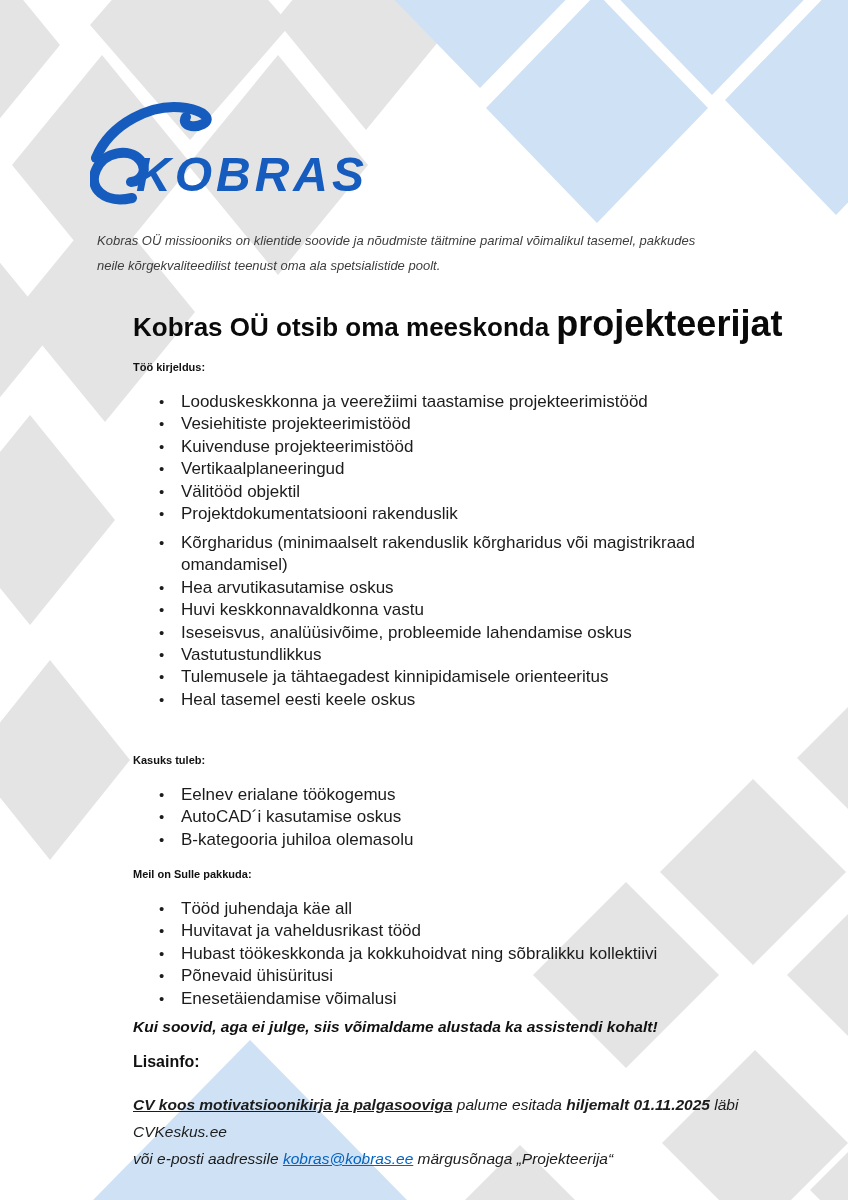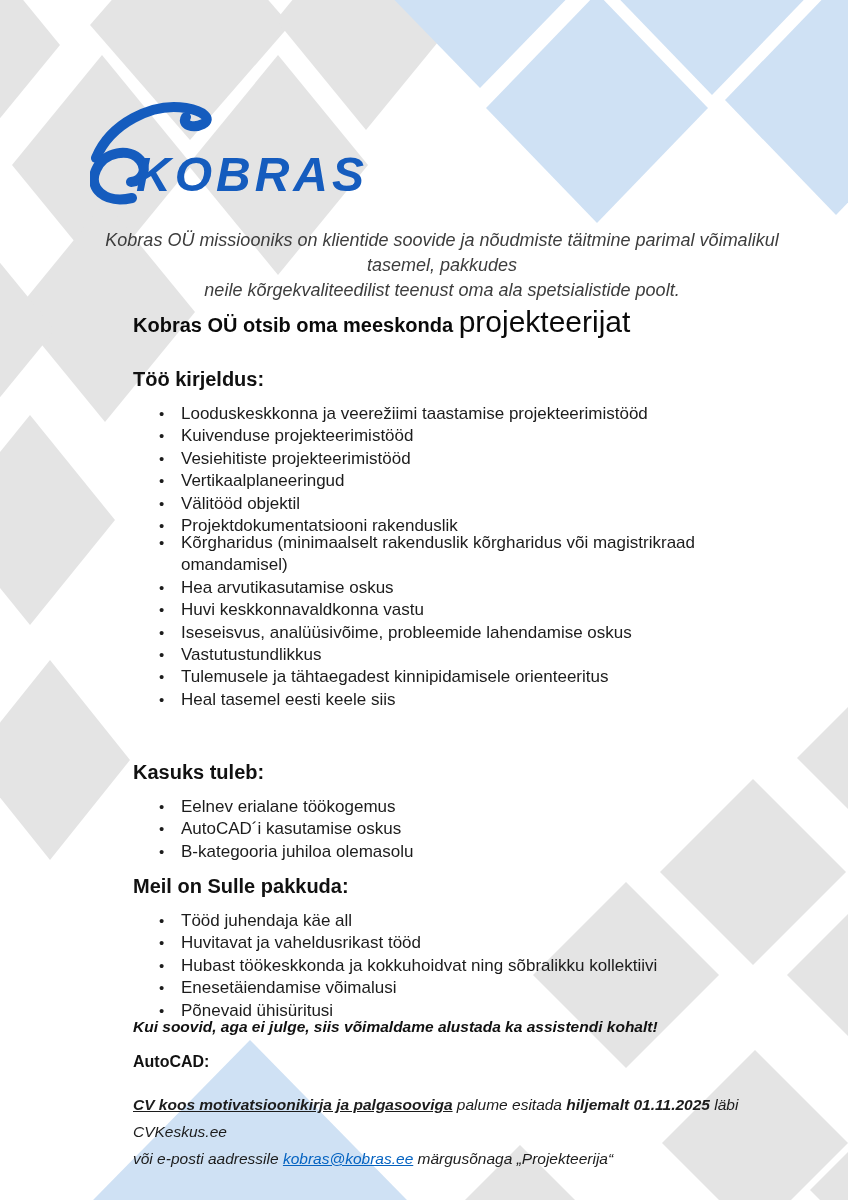--- a/index.html
+++ b/index.html
@@ -11,29 +11,29 @@
     color:#1c1c1c;
   }
   #bg-layer{position:absolute;inset:0;z-index:0;}
   .diamond{
     position:absolute;
     clip-path:polygon(50% 0,100% 50%,50% 100%,0 50%);
   }
   #logo{position:absolute;left:90px;top:98px;width:310px;height:110px;z-index:2;}
   #mission{
     position:absolute;left:97px;top:228px;width:690px;z-index:2;
-    font-style:italic;font-size:18px;line-height:25px;
-    color:#3d3d3d;text-align:center;
+    font-style:italic;font-size:13px;line-height:25px;
+    color:#3d3d3d;
   }
   #content{position:absolute;left:133px;top:303px;width:640px;z-index:2;}
   #main-heading{position:absolute;top:0;left:0;white-space:nowrap;color:#0a0a0a;}
-  #main-heading .h-pre{font-size:20px;font-weight:bold;}
-  #main-heading .h-emph{font-size:30px;font-weight:normal;}
+  #main-heading .h-pre{font-size:26px;font-weight:bold;}
+  #main-heading .h-emph{font-size:36px;font-weight:bold;}
   .section{position:absolute;left:0;width:620px;}
-  .section-title{font-size:20px;font-weight:bold;color:#111;line-height:20px;margin:12px 0 14px 0;}
+  .section-title{font-size:11px;font-weight:bold;color:#111;line-height:20px;margin:0 0 14px 0;}
   ul.bullets{list-style:none;margin:0;padding:0;}
   ul.bullets li{
     position:relative;padding-left:48px;
     font-size:17px;line-height:22.4px;color:#1c1c1c;
   }
   ul.bullets li::before{
     content:"\2022";
     position:absolute;left:26px;top:0;
     font-size:15px;
   }
@@ -102,63 +102,63 @@
 
   <h1 id="main-heading" style="margin:0;">
     <span class="h-pre">Kobras OÜ otsib oma meeskonda </span><span class="h-emph">projekteerijat</span>
   </h1>
 
   <div id="sections-host">
   <div class="section" style="top: 54px;">
     <div class="section-title">Töö kirjeldus:</div>
     <ul class="bullets">
           <li>Looduskeskkonna ja veerežiimi taastamise projekteerimistööd</li>
+          <li>Vesiehitiste projekteerimistööd</li>
           <li>Kuivenduse projekteerimistööd</li>
-          <li>Vesiehitiste projekteerimistööd</li>
           <li>Vertikaalplaneeringud</li>
           <li>Välitööd objektil</li>
           <li>Projektdokumentatsiooni rakenduslik</li>
         </ul>
   </div>
 
   <div class="section" style="top: 229px;">
     <ul class="bullets">
           <li>Kõrgharidus (minimaalselt rakenduslik kõrgharidus või magistrikraad omandamisel)</li>
           <li>Hea arvutikasutamise oskus</li>
           <li>Huvi keskkonnavaldkonna vastu</li>
           <li>Iseseisvus, analüüsivõime, probleemide lahendamise oskus</li>
           <li>Vastutustundlikkus</li>
           <li>Tulemusele ja tähtaegadest kinnipidamisele orienteeritus</li>
-          <li>Heal tasemel eesti keele siis</li>
+          <li>Heal tasemel eesti keele oskus</li>
         </ul>
   </div>
 
   <div class="section" style="top: 447px;">
     <div class="section-title">Kasuks tuleb:</div>
     <ul class="bullets">
           <li>Eelnev erialane töökogemus</li>
           <li>AutoCAD´i kasutamise oskus</li>
           <li>B-kategooria juhiloa olemasolu</li>
         </ul>
   </div>
 
   <div class="section" style="top: 561px;">
     <div class="section-title">Meil on Sulle pakkuda:</div>
     <ul class="bullets">
           <li>Tööd juhendaja käe all</li>
           <li>Huvitavat ja vaheldusrikast tööd</li>
           <li>Hubast töökeskkonda ja kokkuhoidvat ning sõbralikku kollektiivi</li>
+          <li>Põnevaid ühisüritusi</li>
           <li>Enesetäiendamise võimalusi</li>
-          <li>Põnevaid ühisüritusi</li>
         </ul>
   </div>
 </div>
 
   <div id="note-line">Kui soovid, aga ei julge, siis võimaldame alustada ka assistendi kohalt!</div>
 
-  <div id="lisainfo">AutoCAD:</div>
+  <div id="lisainfo">Lisainfo:</div>
 
   <div id="footer-text">
     <span class="bold-underline">CV koos motivatsioonikirja ja palgasooviga</span><span> palume esitada </span><span class="bold">hiljemalt 01.11.2025</span><span> läbi CVKeskus.ee</span><br>
     <span>või e-posti aadressile </span><a class="email-link">kobras@kobras.ee</a><span> märgusõnaga „Projekteerija“</span>
   </div>
 
 </div>
 
 </body></html>

